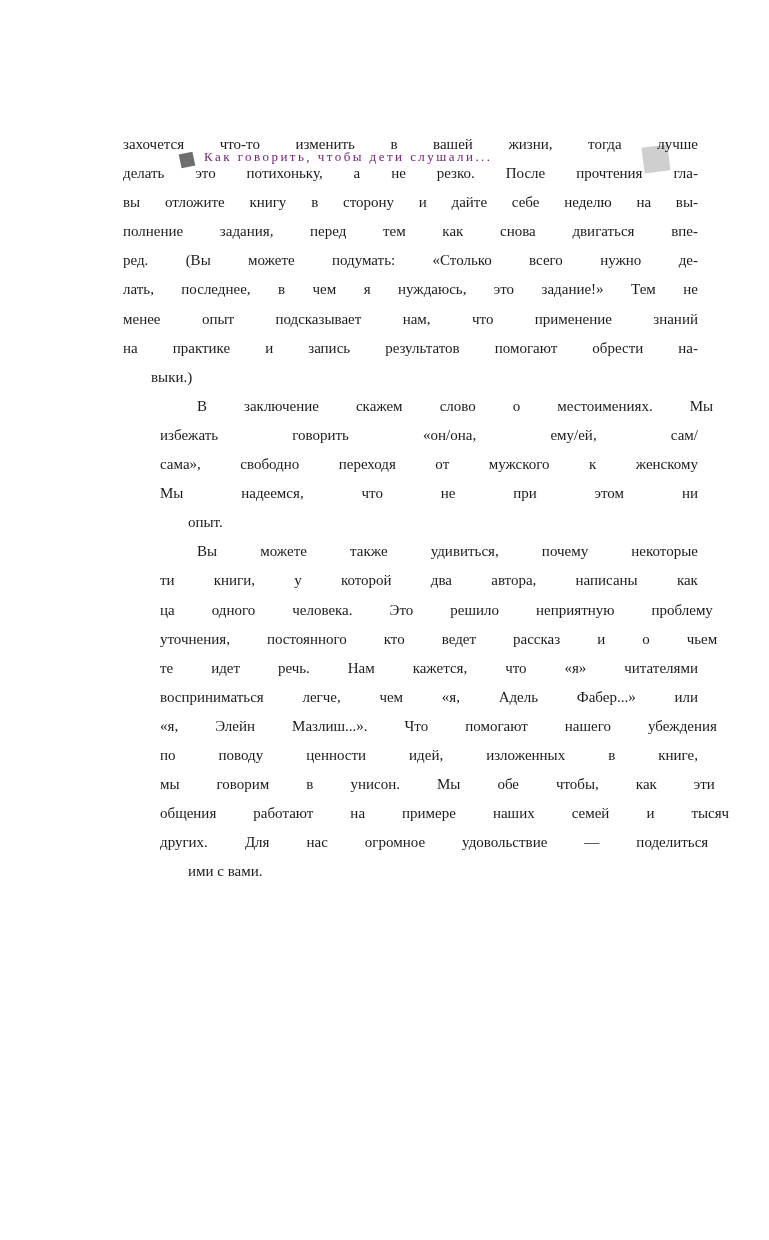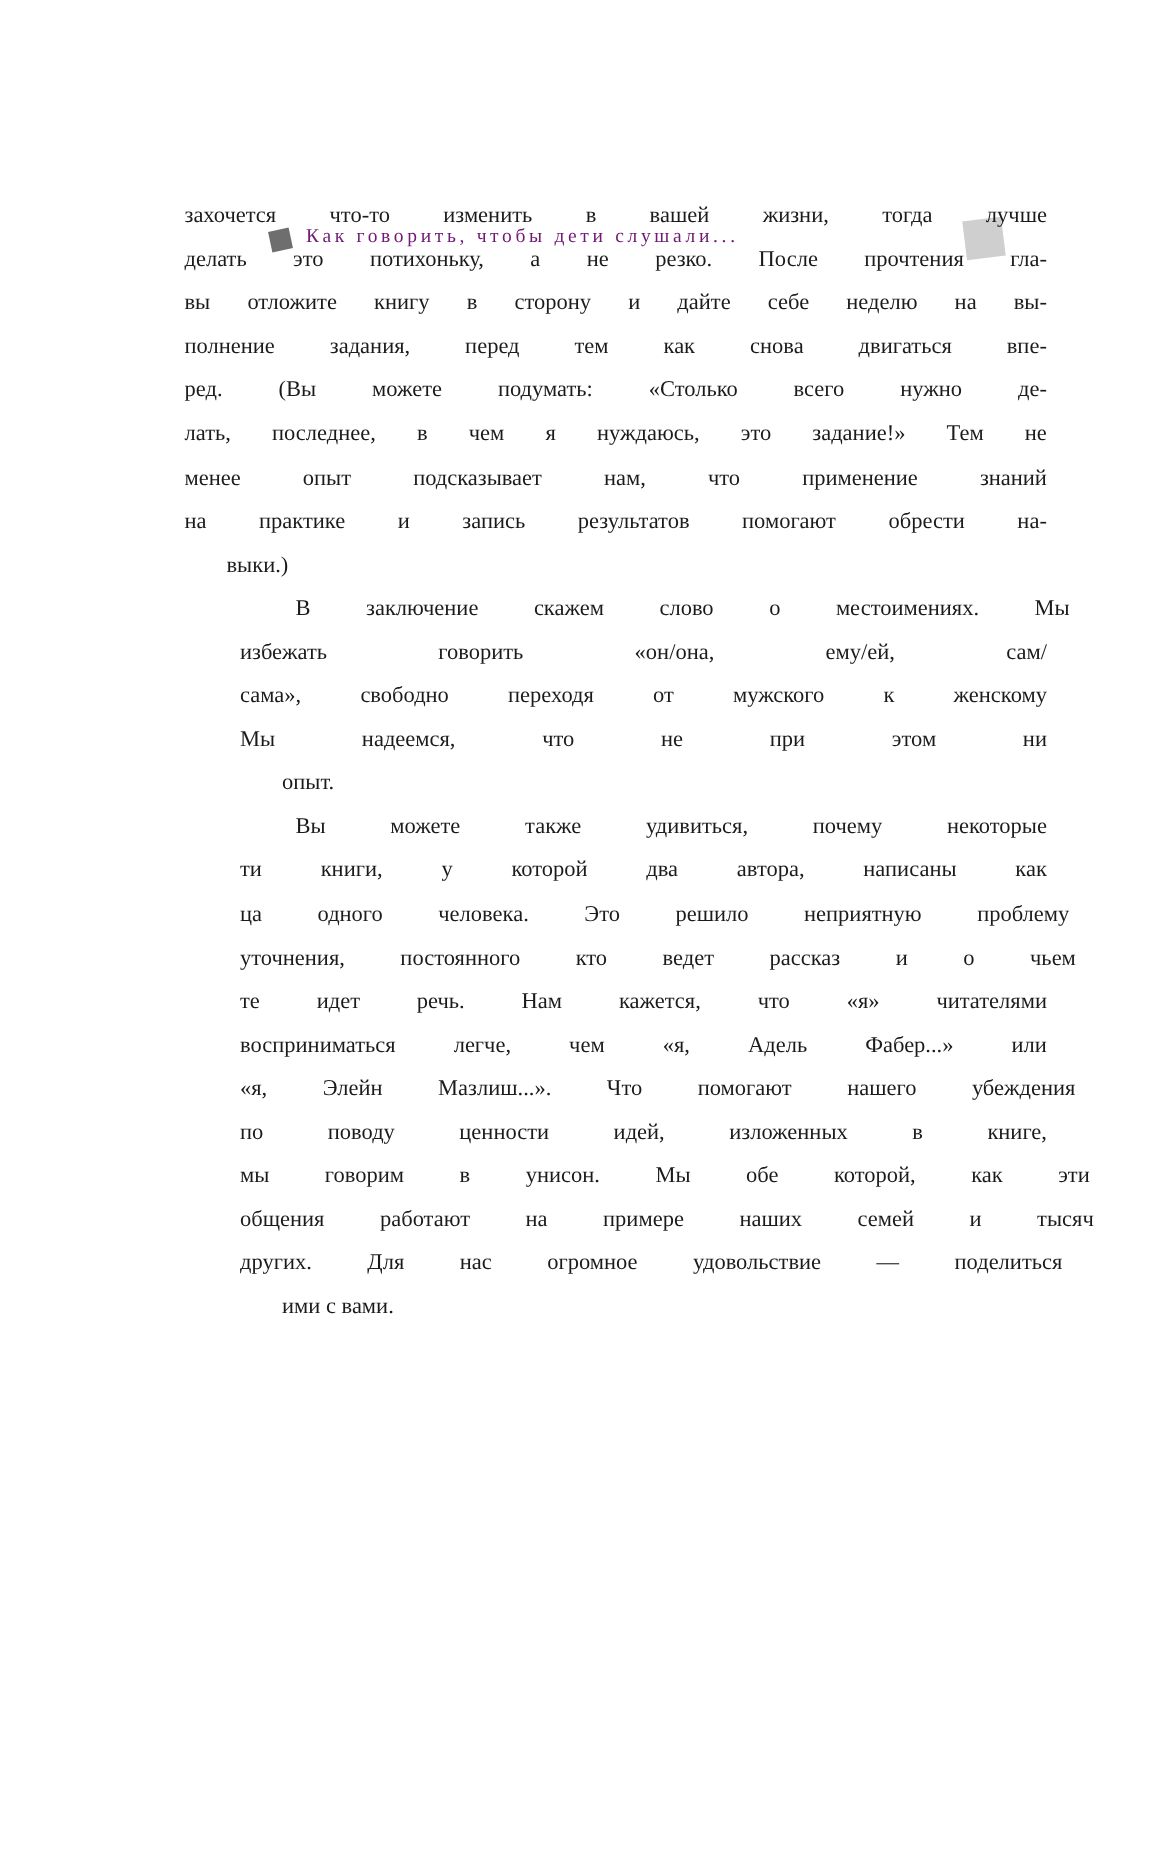--- a/index.html
+++ b/index.html
@@ -135,20 +135,20 @@
       </p>
       <p class="para indent">
         <span class="line-just line-indent"><span>Вы</span><span>можете</span><span>также</span><span>удивиться,</span><span>почему</span><span>некоторые</span></span>
         <span class="line-just"><span>ти</span><span>книги,</span><span>у</span><span>которой</span><span>два</span><span>автора,</span><span>написаны</span><span>как</span></span>
         <span class="line-just"><span>ца</span><span>одного</span><span>человека.</span><span>Это</span><span>решило</span><span>неприятную</span><span>проблему</span></span>
         <span class="line-just"><span>уточнения,</span><span>постоянного</span><span>кто</span><span>ведет</span><span>рассказ</span><span>и</span><span>о</span><span>чьем</span></span>
         <span class="line-just"><span>те</span><span>идет</span><span>речь.</span><span>Нам</span><span>кажется,</span><span>что</span><span>«я»</span><span>читателями</span></span>
         <span class="line-just"><span>восприниматься</span><span>легче,</span><span>чем</span><span>«я,</span><span>Адель</span><span>Фабер...»</span><span>или</span></span>
         <span class="line-just"><span>«я,</span><span>Элейн</span><span>Мазлиш...».</span><span>Что</span><span>помогают</span><span>нашего</span><span>убеждения</span></span>
         <span class="line-just"><span>по</span><span>поводу</span><span>ценности</span><span>идей,</span><span>изложенных</span><span>в</span><span>книге,</span></span>
-        <span class="line-just"><span>мы</span><span>говорим</span><span>в</span><span>унисон.</span><span>Мы</span><span>обе</span><span>которой,</span><span>как</span><span>эти</span></span>
+        <span class="line-just"><span>мы</span><span>говорим</span><span>в</span><span>унисон.</span><span>Мы</span><span>обе</span><span>чтобы,</span><span>как</span><span>эти</span></span>
         <span class="line-just"><span>общения</span><span>работают</span><span>на</span><span>примере</span><span>наших</span><span>семей</span><span>и</span><span>тысяч</span></span>
         <span class="line-just"><span>других.</span><span>Для</span><span>нас</span><span>огромное</span><span>удовольствие</span><span>—</span><span>поделиться</span></span>
         <span class="line-last">ими с вами.</span>
       </p>
     </div>
 
 </div>
 
 </body></html>

